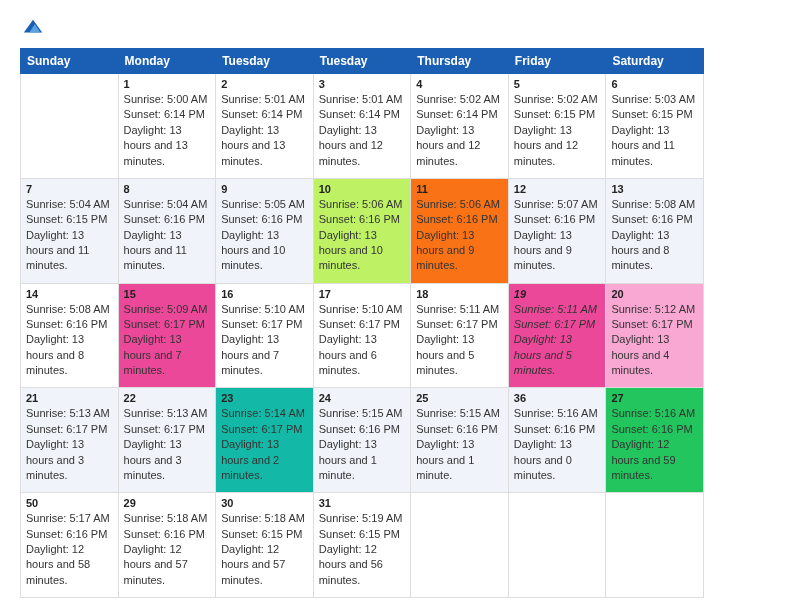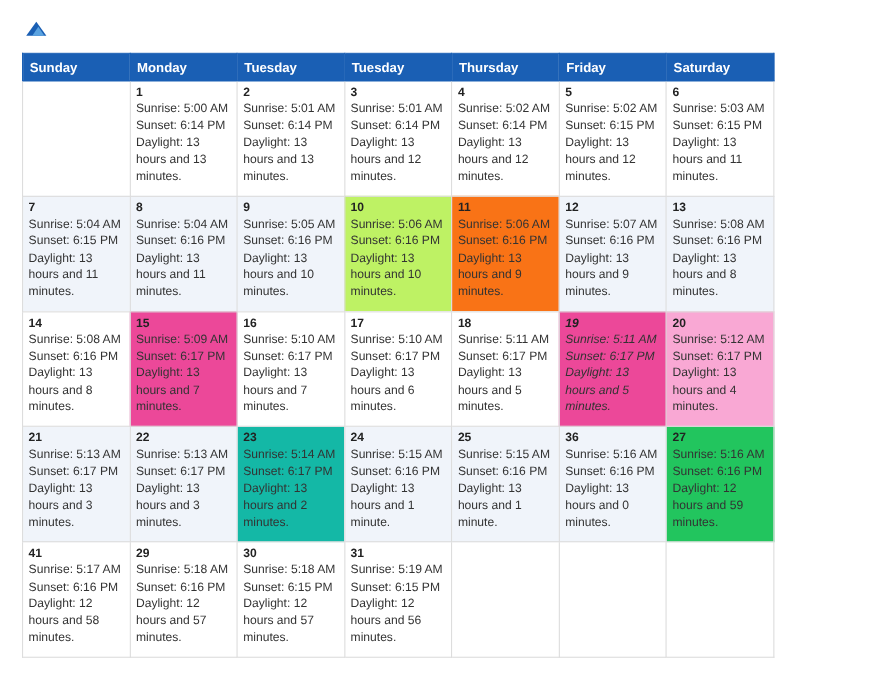--- a/index.html
+++ b/index.html
@@ -363,21 +363,21 @@
         <span class="day-num">27</span>
         <div class="day-info">
           Sunrise: 5:16 AM<br>
           Sunset: 6:16 PM<br>
           Daylight: 12 hours and 59 minutes.
         </div>
       </td>
         </tr>
         <tr>
           <td style="background-color: rgb(255, 255, 255);">
-        <span class="day-num">41</span>
+        <span class="day-num">50</span>
         <div class="day-info">
           Sunrise: 5:17 AM<br>
           Sunset: 6:16 PM<br>
           Daylight: 12 hours and 58 minutes.
         </div>
       </td>
           <td style="background-color: rgb(255, 255, 255);">
         <span class="day-num">29</span>
         <div class="day-info">
           Sunrise: 5:18 AM<br>

